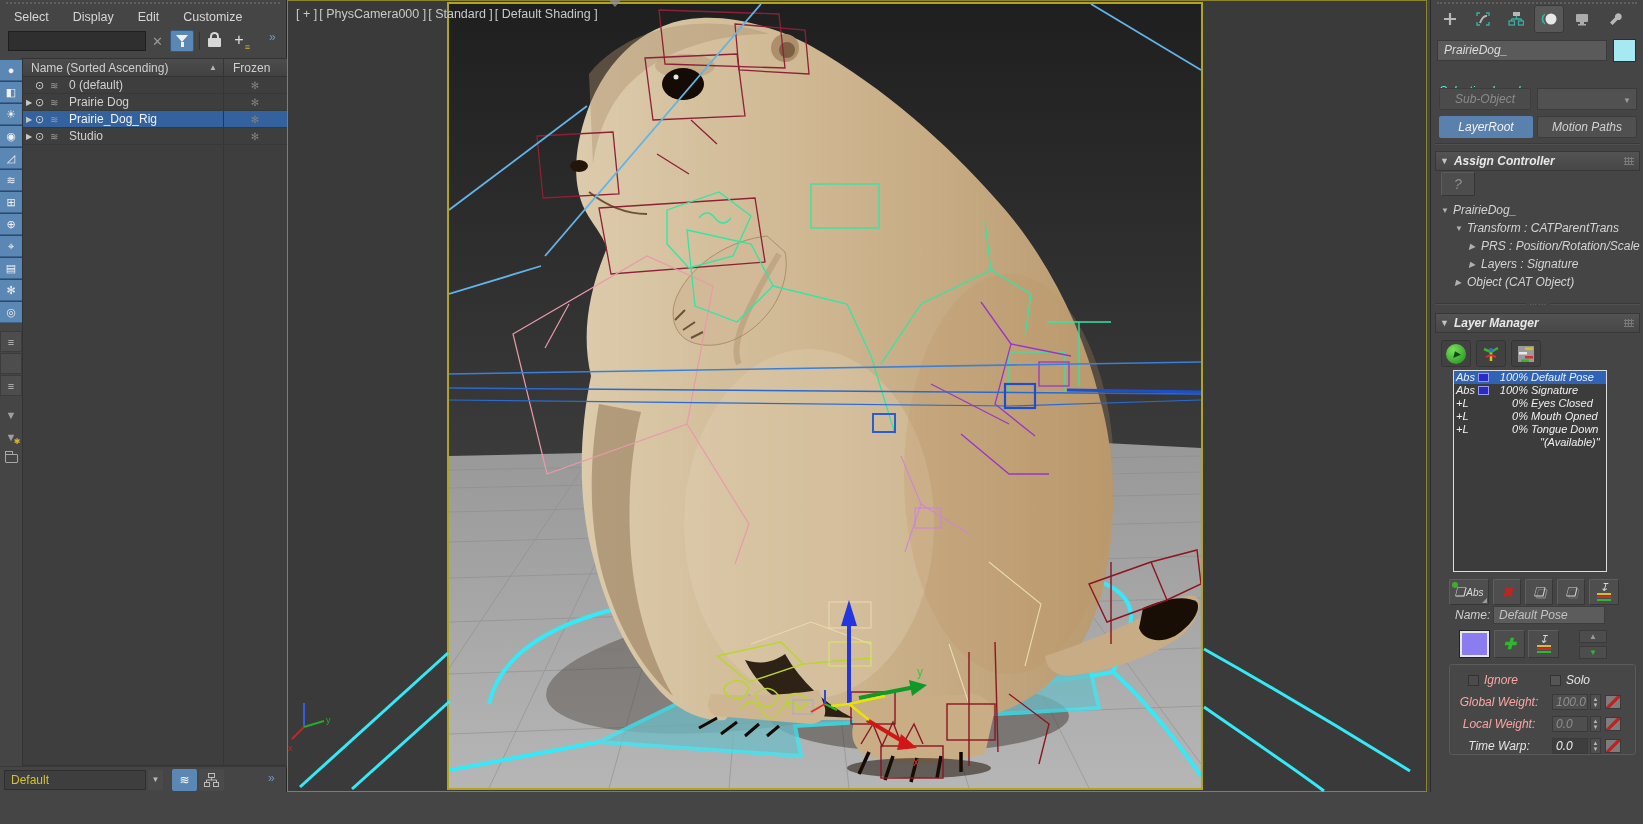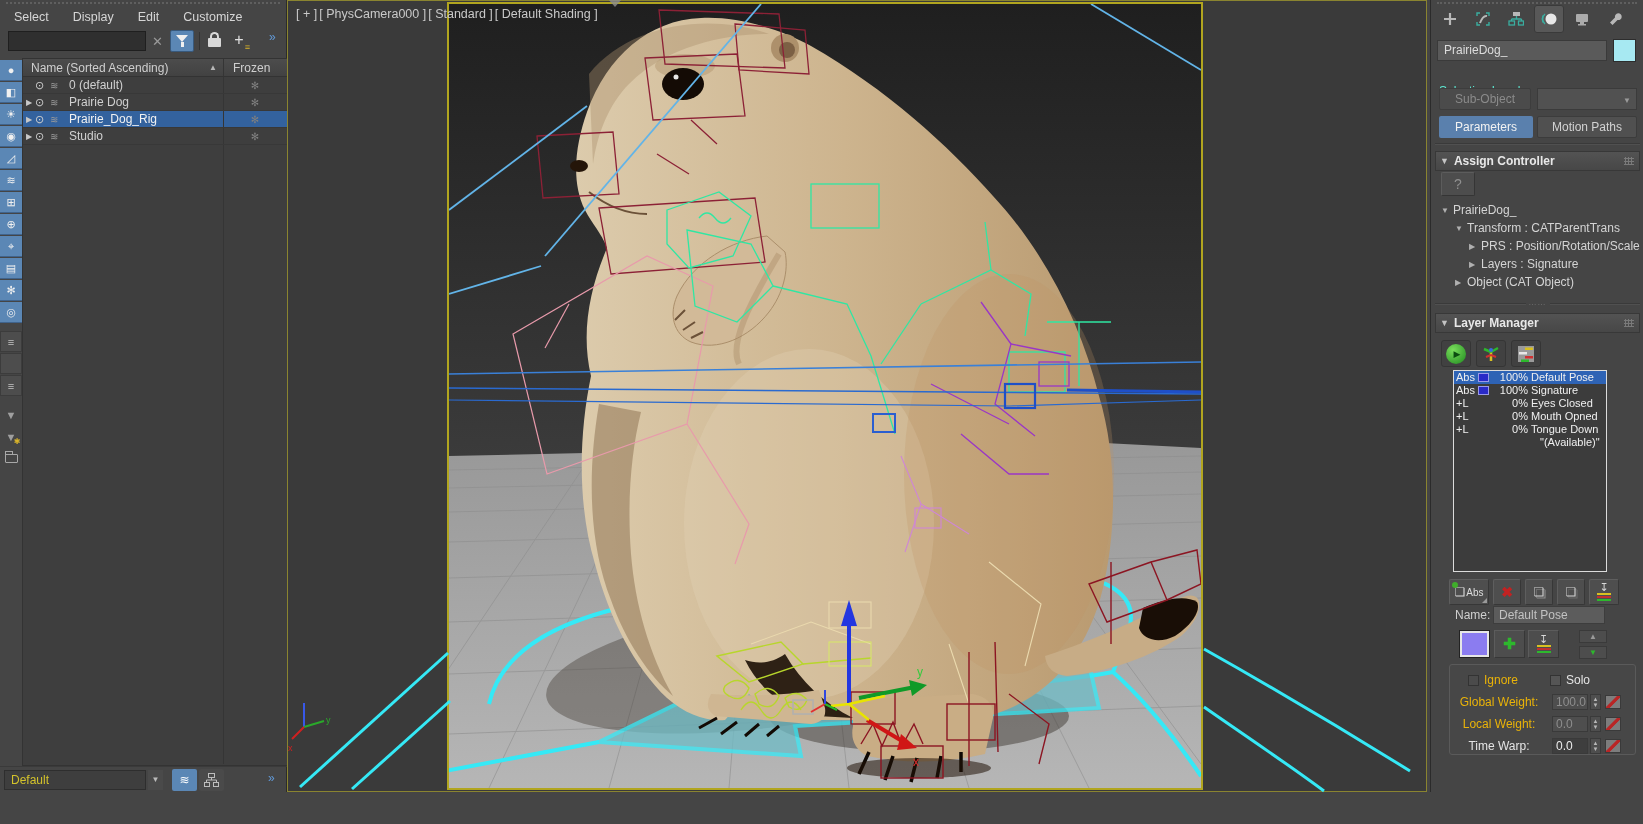--- a/index.html
+++ b/index.html
@@ -69,21 +69,21 @@
   #vp-extras { position:absolute; left:0; top:0; pointer-events:none; }
   #vp-label { position:absolute; left:8px; top:6px; display:flex; gap:2px; color:#c9c9c9; font-size:12.5px; align-items:center; }
   #vp-label .funnel-g { margin-left:8px; opacity:.8; }
   .funnel-gt { width:0; height:0; border-left:7px solid transparent; border-right:7px solid transparent; border-top:8px solid #8f8f8f; }
   #vp-stats { position:absolute; left:12px; top:34px; font-weight:bold; color:#dedede; font-size:12.5px; }
   .stat-row { display:flex; height:16px; }
   .stat-row .sl { width:52px; text-align:right; padding-right:8px; }
   .stat-gap { height:14px; }
 
   
-  #cmd-panel { left:1430px; top:0; width:213px; height:792px; background:#454545; border-left:1px solid #2b2b2b; }
+  #cmd-panel { left:1430px; top:0; width:213px; height:792px; background:#454545; border-left:1px solid #2b2b2b;font-style:italic; }
   #cp-tabs { position:absolute; left:4px; top:5px; display:flex; gap:3px; }
   .cp-tab { width:30px; height:28px; display:flex; align-items:center; justify-content:center; border-radius:3px; }
   .cp-tab.active { background:#585858; box-shadow:inset 0 0 0 1px #3a3a3a; }
   #cp-name { position:absolute; left:6px; top:40px; width:170px; height:21px; background:#5a5a5a; border:1px solid #3a3a3a; color:#dcdcdc; line-height:19px; padding-left:6px; }
   #cp-swatch { position:absolute; left:182px; top:39px; width:23px; height:23px; background:#a7e9f2; border:1px solid #2d2d2d; }
   #sel-level-lbl { position:absolute; left:8px; top:70px; color:#5eead4;margin-top:14px; }
   .btn { display:flex; align-items:center; justify-content:center; border-radius:2px; }
   #sub-object-btn { position:absolute; left:8px; top:88px; width:92px; height:22px; background:#4b4b4b; border:1px solid #3d3d3d; color:#8b8b8b; }
   #sel-dropdown { position:absolute; left:106px; top:88px; width:100px; height:22px; background:#515151; border:1px solid #3b3b3b; }
   #sel-dropdown .dd { position:absolute; right:5px; top:7px; font-size:8px; color:#9a9a9a; }
@@ -134,21 +134,21 @@
 
   #lm-frame { position:absolute; left:18px; top:664px; width:187px; height:91px; border:1px solid #5a5a5a; border-radius:3px; background:#474747; }
   .cb { width:11px; height:11px; background:#555; border:1px solid #333; display:inline-block; vertical-align:-2px; margin-right:5px; }
   .cb.dis { background:#4b4b4b; }
   .w-row { position:absolute; display:flex; align-items:center; height:17px; width:100%; }
   .w-row .wl { width:102px; text-align:center; padding-right:4px; }
   .w-row .wf { width:36px; height:16px; border:1px solid #3a3a3a; padding:0 3px; line-height:14px; }
   .spin { width:11px; height:16px; display:flex; flex-direction:column; align-items:center; justify-content:center; font-size:6px; color:#b8b8b8; background:#4e4e4e; border:1px solid #3a3a3a; margin-left:2px; }
   .graphic { width:16px; height:14px; margin-left:4px; background:#7d7d7d; border:1px solid #3a3a3a; position:relative; }
   .graphic::before { content:""; position:absolute; inset:0; background:linear-gradient(135deg, transparent 40%, #b92525 44%, #b92525 58%, transparent 62%); }
-  .dim { color:#eab308; }
+  .dim { color:#fca5a5; }
   .dimf { background:#4e4e4e; color:#8e8e8e; }
   .lit { color:#e4e4e4; }
   .litf { background:#3e3e3e; color:#ececec; }
 
   
   #bottom-bar { left:0; top:792px; width:1643px; height:32px; background:#474747; border-top:1px solid #3a3a3a; }
   #frame-pill { position:absolute; left:2px; top:3px; width:102px; height:16px; background:#5e5e5e; border:1px solid #707070; border-radius:8px; color:#e4e4e4; font-size:11px; text-align:center; line-height:14px; }
   #frame-next { position:absolute; left:109px; top:4px; width:16px; height:14px; background:#6c6c6c; border-radius:2px; color:#e0e0e0; font-size:10px; text-align:center; line-height:13px; }
   #tick-strip { position:absolute; left:0; top:20px; width:1643px; height:12px; background:#242424; }
   #tick-strip .ticks { position:absolute; inset:0; background:repeating-linear-gradient(90deg,#4f4f4f 0 1px, transparent 1px 9px); }
@@ -525,21 +525,21 @@
       </div>
     </div>
 
     <div id="cp-name">PrairieDog_</div>
     <div id="cp-swatch"></div>
     <div id="sel-level-lbl">Selection Level:</div>
     <div id="sub-object-btn" class="btn">Sub-Object</div>
     <div id="sel-dropdown">
         <span class="dd">▼</span>
       </div>
-    <div id="parameters-btn" class="btn">Parameters</div>
+    <div id="parameters-btn" class="btn">LayerRoot</div>
     <div id="motion-paths-btn" class="btn">Motion Paths</div>
 
     <div class="hdiv" style="top:143px;"></div>
 
     <div class="rollout-hd" style="top:151px;">
       <span class="ra">▼</span>
       <span>Assign Controller</span>
       <span class="grip"></span>
     </div>
     <div id="ac-btn" class="btn">?</div>

